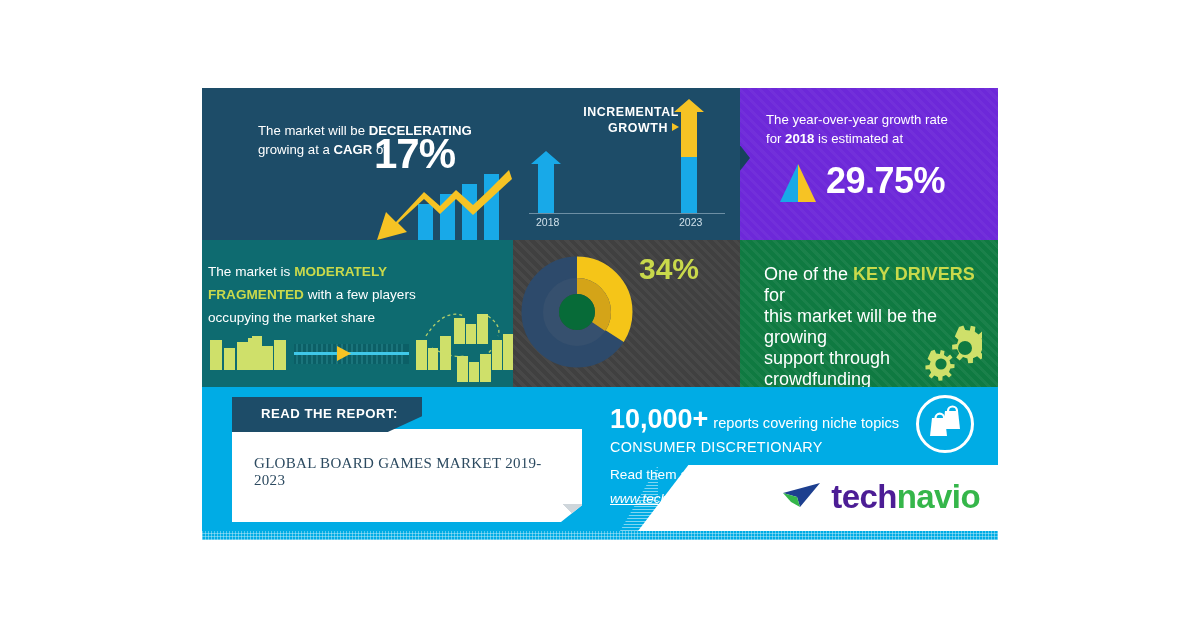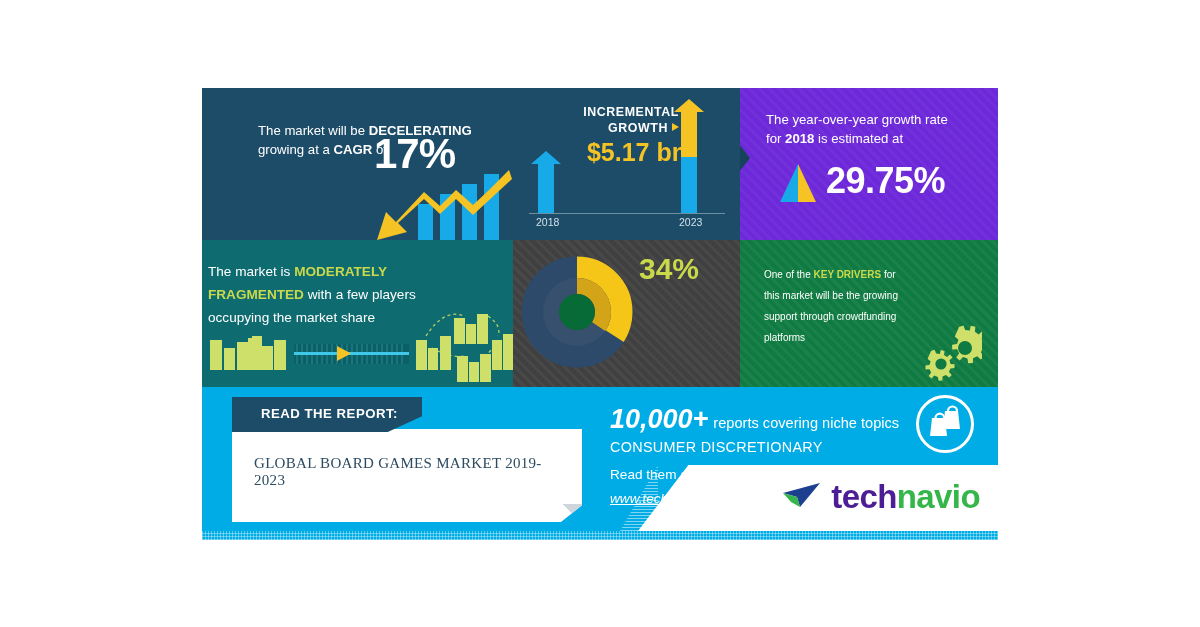--- a/index.html
+++ b/index.html
@@ -102,21 +102,21 @@
     font-size: 30px; font-weight: bold; color: #c9d94b; z-index: 5;
   }
   #donut-text { left: 126px; top: 49px; width: 106px; font-size: 12.6px; line-height: 18px; }
 
   #p-drivers { left: 538px; top: 152px; width: 258px; height: 147px; background: #0f7a41; }
   #p-drivers .stripes-g2 {
     position: absolute; inset: 0;
     background: repeating-linear-gradient(45deg,
       rgba(255,255,255,.05) 0 3px, rgba(255,255,255,0) 3px 7px);
   }
-  #drivers-text { left: 24px; top: 24px; width: 222px; font-size: 10px; line-height: 21px; }
+  #drivers-text { left: 24px; top: 24px; width: 222px; font-size: 18px; line-height: 21px; }
   #gears { position: absolute; right: 16px; bottom: 6px; width: 70px; height: 58px; z-index: 4; }
 
   
   #p-footer { left: 0; top: 299px; width: 796px; height: 153px; background: #00ace5; }
   #footer-dots {
     position: absolute; left: 0; bottom: 0; width: 796px; height: 9px;
     background-image:
       repeating-linear-gradient(0deg, rgba(255,255,255,.45) 0 1px, rgba(0,0,0,0) 1px 3px),
       repeating-linear-gradient(90deg, rgba(255,255,255,.45) 0 1px, rgba(0,0,0,0) 1px 3px);
     opacity: .8;
@@ -142,21 +142,21 @@
     background: linear-gradient(225deg, #cfd6db 0 50%, rgba(255,255,255,0) 50%);
   }
   #report-title {
     position: absolute; left: 22px; top: 26px; width: 310px;
     font-family: "Liberation Serif", serif;
     color: #2c4a60; font-size: 15px; letter-spacing: .3px;
   }
 
   
   #count-line { position: absolute; left: 408px; top: 17px; z-index: 6; white-space: nowrap; }
-  #count-num { font-size: 27px; font-weight: bold; color: #ffffff; font-style: italic; }
+  #count-num { font-size: 27px; font-weight: bold; color: #ffffff; }
   #count-sub { font-size: 14.6px; color: #ffffff; margin-left: 5px; }
   #sector {
     position: absolute; left: 408px; top: 52px; z-index: 6;
     font-size: 14.4px; color: #ffffff; letter-spacing: .3px;
   }
   #read-at {
     position: absolute; left: 408px; top: 80px; z-index: 6;
     font-size: 13.6px; color: #ffffff;
   }
   #site-url {
@@ -203,21 +203,20 @@
       <rect x="124" y="6" width="15" height="66" fill="#18a9e8"></rect>
       <path d="M149 2 L128 23 L113 37 L96 22 L80 38 L64 24 L36 54 L26 44 L17 72 L47 64 L38 55 L64 31 L80 46 L96 31 L113 47 L152 11 Z" fill="#f6c324"></path>
     </svg>
   </div>
 
   <div class="panel" id="p-incr">
     <div id="incr-label">
       <span>INCREMENTAL</span><br>
       <span>GROWTH</span><i id="incr-tri"></i>
     </div>
-    <div id="incr-value">$5.17 bn</div>
 
     <svg class="arrowbar" style="left:18px;width:30px;height:62px" viewBox="0 0 30 62">
       <path d="M15 0 L30 13 L23 13 L23 62 L7 62 L7 13 L0 13 Z" fill="#18a9e8"></path>
     </svg>
     <svg class="arrowbar" style="left:161px;width:30px;height:114px" viewBox="0 0 30 114">
       <path d="M15 0 L30 13 L23 13 L23 58 L7 58 L7 13 L0 13 Z" fill="#f6c324"></path>
       <rect x="7" y="58" width="16" height="56" fill="#18a9e8"></rect>
     </svg>
 
     <div id="incr-axis"></div>

